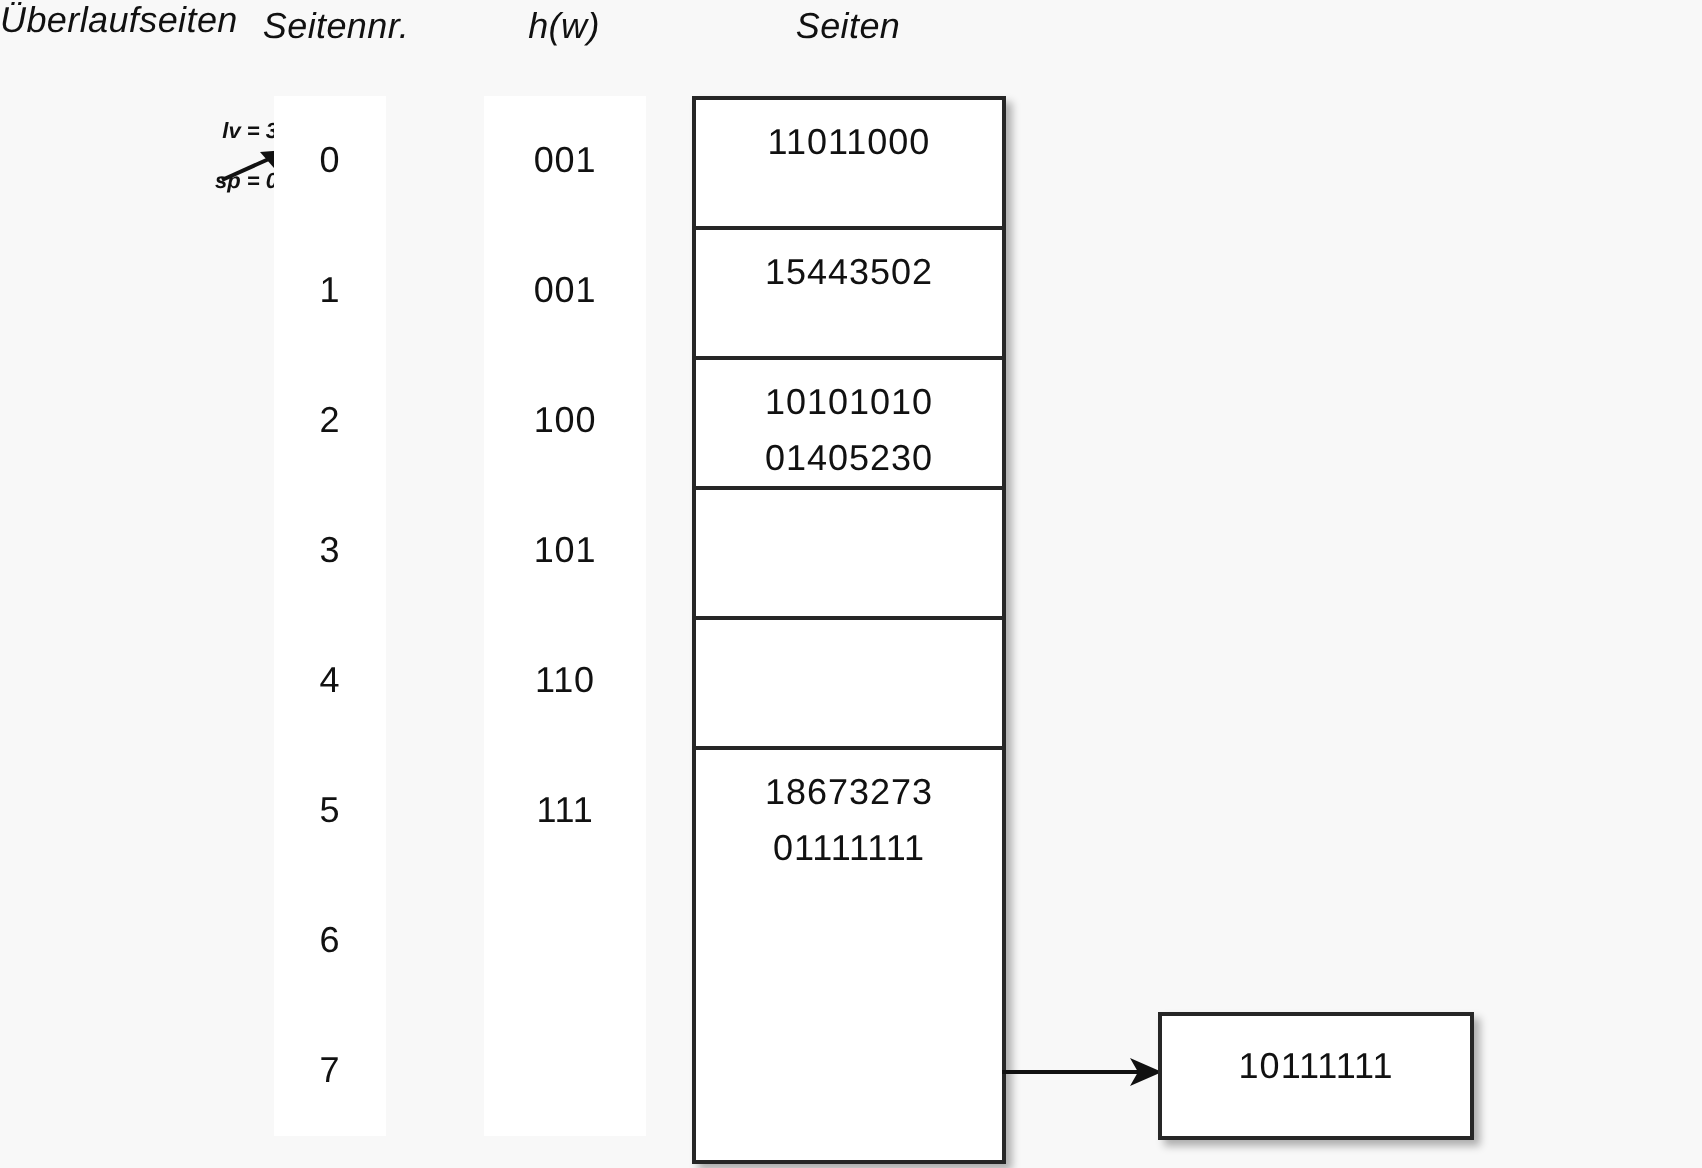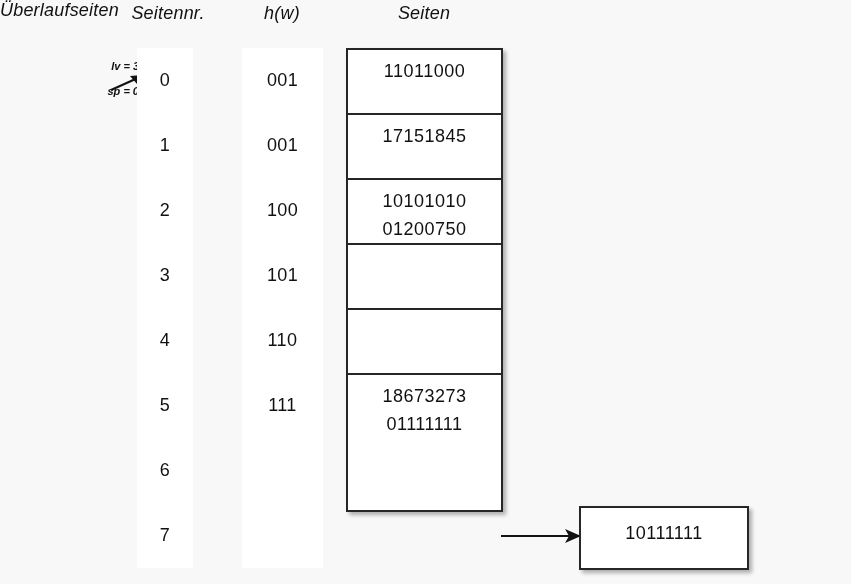--- a/index.html
+++ b/index.html
@@ -87,21 +87,21 @@
     color: #111111;
     letter-spacing: 0.4px;
   }
 
   
   #pages {
     position: absolute;
     left: 346px;
     top: 48px;
     width: 157px;
-    height: 464px;
+    height: 534px;
     border: 2px solid #262626;
     box-sizing: border-box;
     background: #ffffff;
     box-shadow: 3px 3px 4px rgba(0,0,0,0.30);
   }
   .page-row {
     height: 65px;
     box-sizing: border-box;
     border-bottom: 2px solid #262626;
     display: flex;
@@ -118,21 +118,21 @@
     letter-spacing: 0.5px;
     color: #111111;
     white-space: nowrap;
   }
 
   
   #overflow-box {
     position: absolute;
     left: 579px;
     top: 506px;
-    width: 170px;
+    width: 158px;
     height: 64px;
     border: 2px solid #262626;
     box-sizing: border-box;
     background: #ffffff;
     box-shadow: 3px 3px 4px rgba(0,0,0,0.30);
     display: flex;
     align-items: center;
     justify-content: center;
     padding-bottom: 10px;
   }
@@ -186,25 +186,25 @@
     <div class="txtcell">101</div>
     <div class="txtcell">110</div>
     <div class="txtcell">111</div>
   </div>
 
   <div id="pages">
     <div class="page-row">
       <div class="page-line">11011000</div>
     </div>
     <div class="page-row">
-      <div class="page-line">17151845</div>
+      <div class="page-line">15443502</div>
     </div>
     <div class="page-row">
       <div class="page-line">10101010</div>
-      <div class="page-line">01200750</div>
+      <div class="page-line">01405230</div>
     </div>
     <div class="page-row"></div>
     <div class="page-row"></div>
     <div class="page-row">
       <div class="page-line">18673273</div>
       <div class="page-line">01111111</div>
     </div>
   </div>
 
   <svg id="overflow-arrow" viewBox="0 0 82 24">

